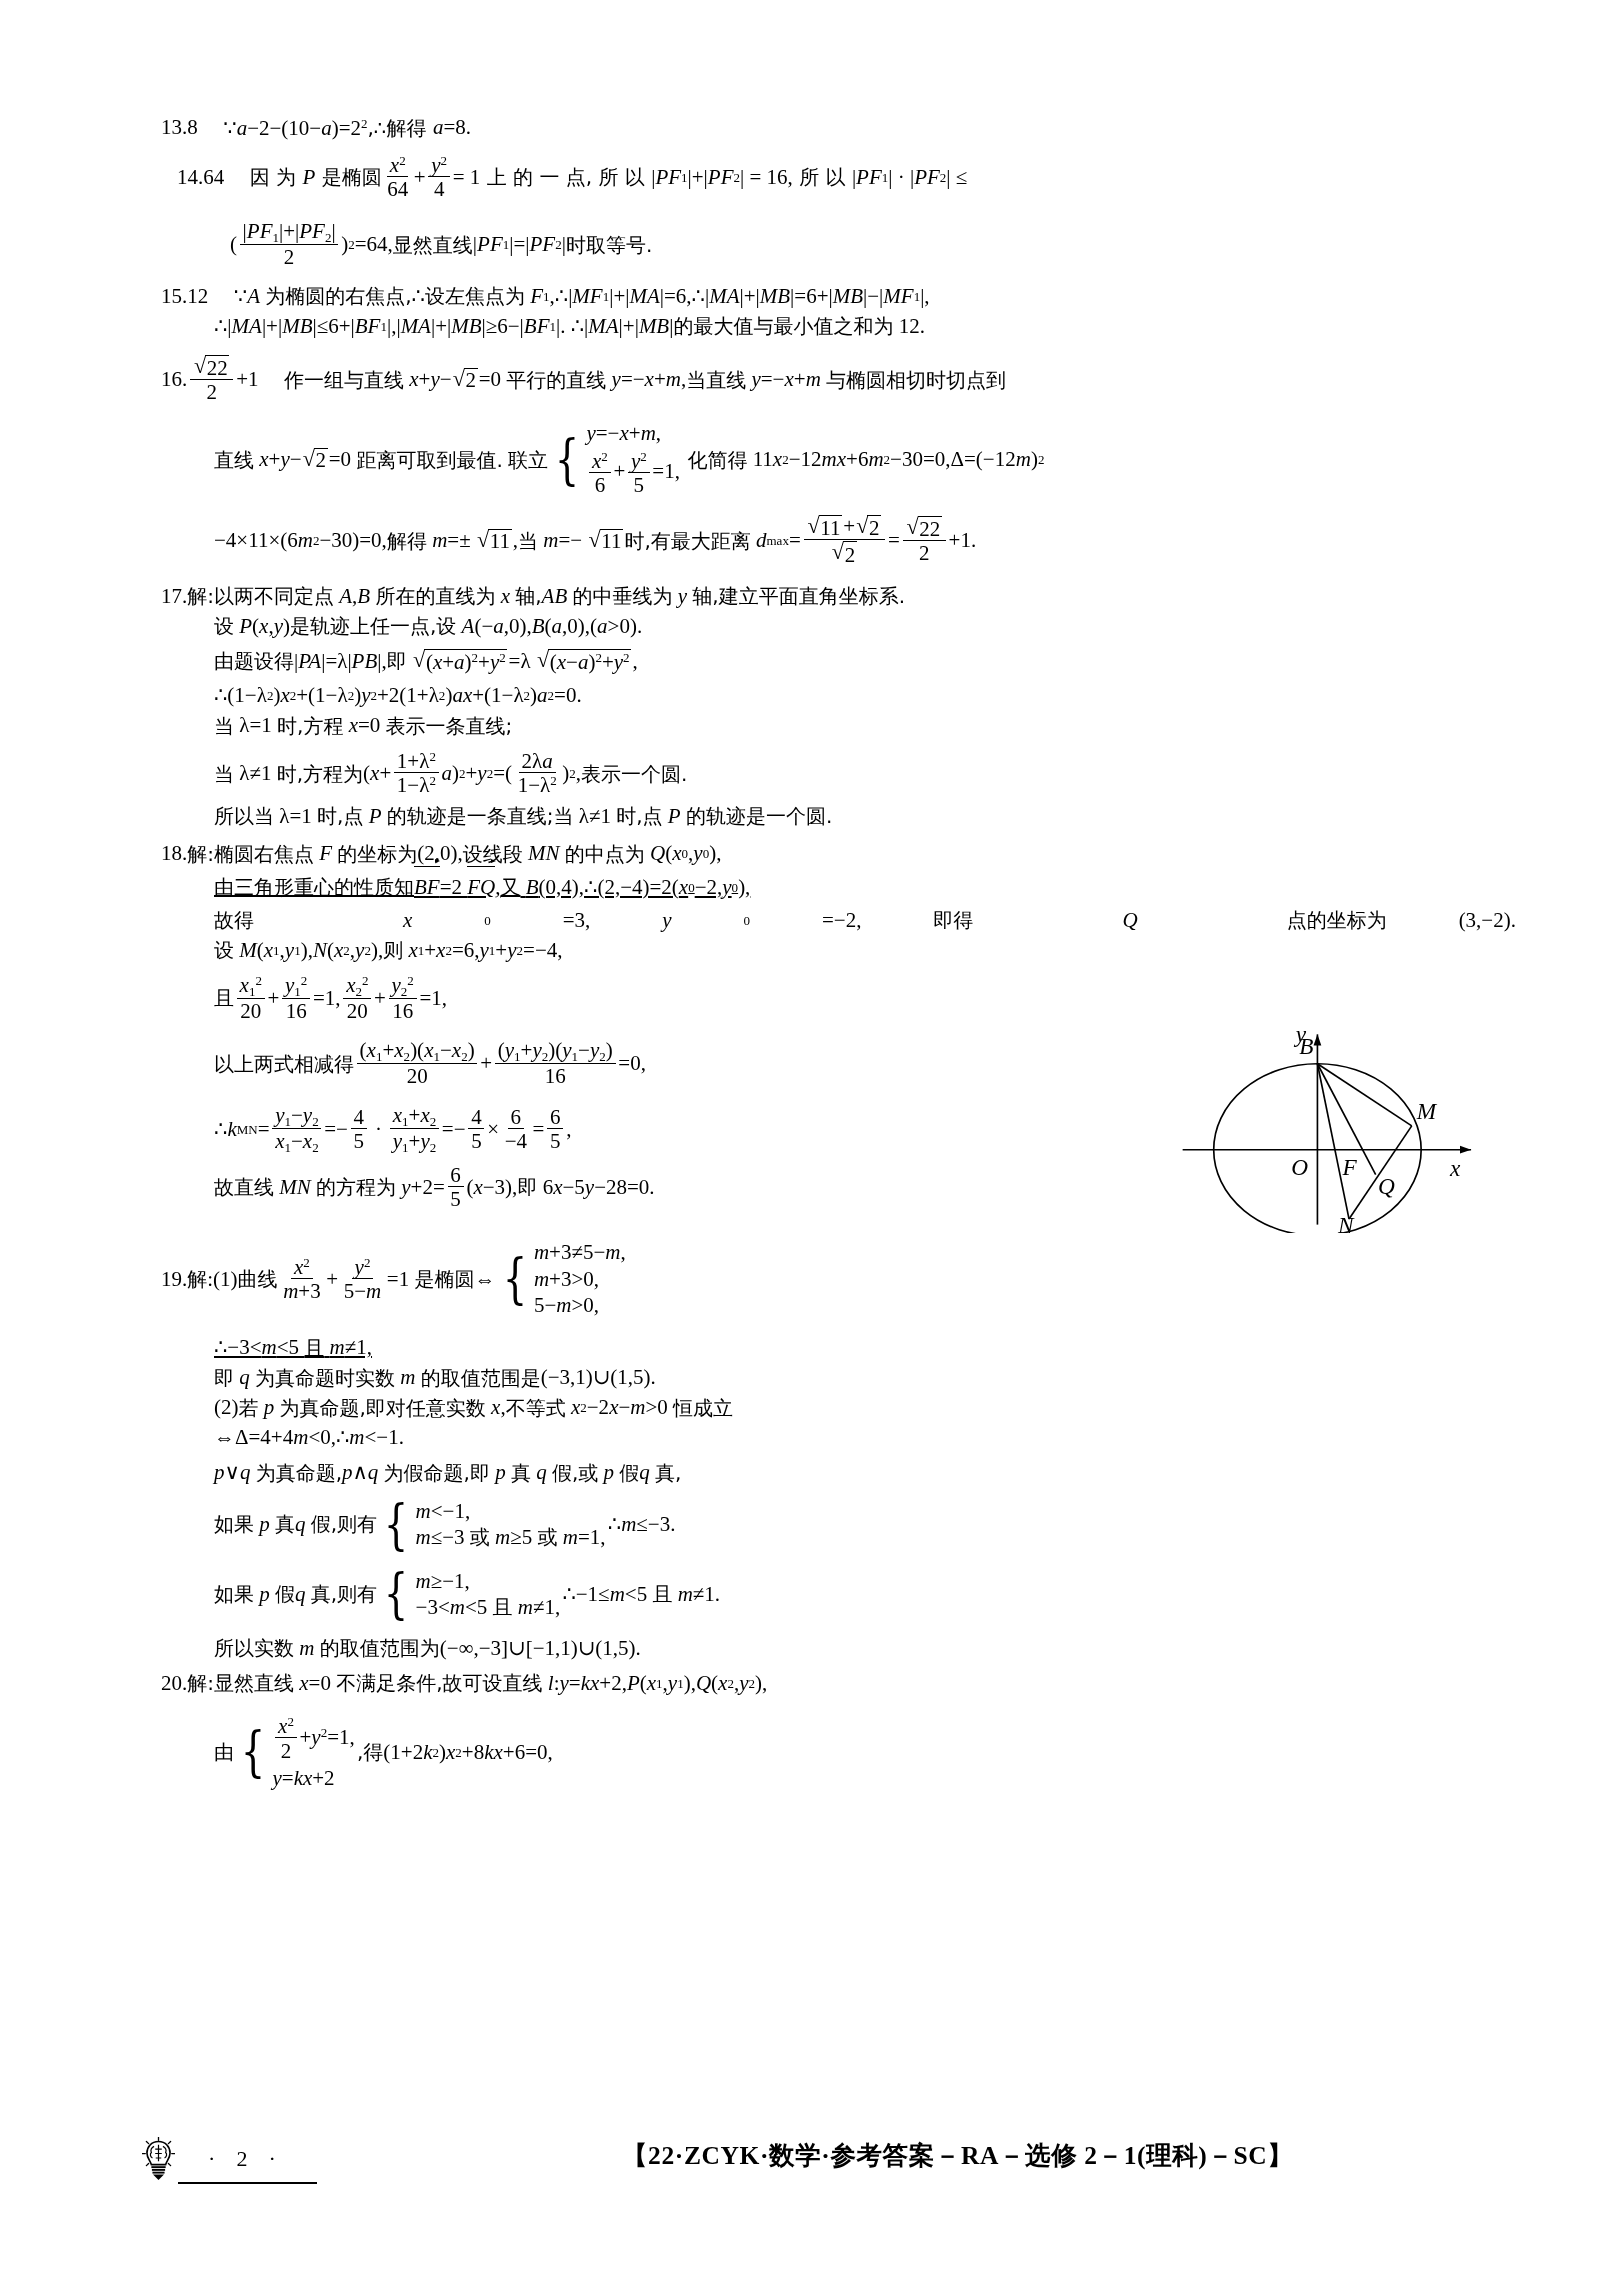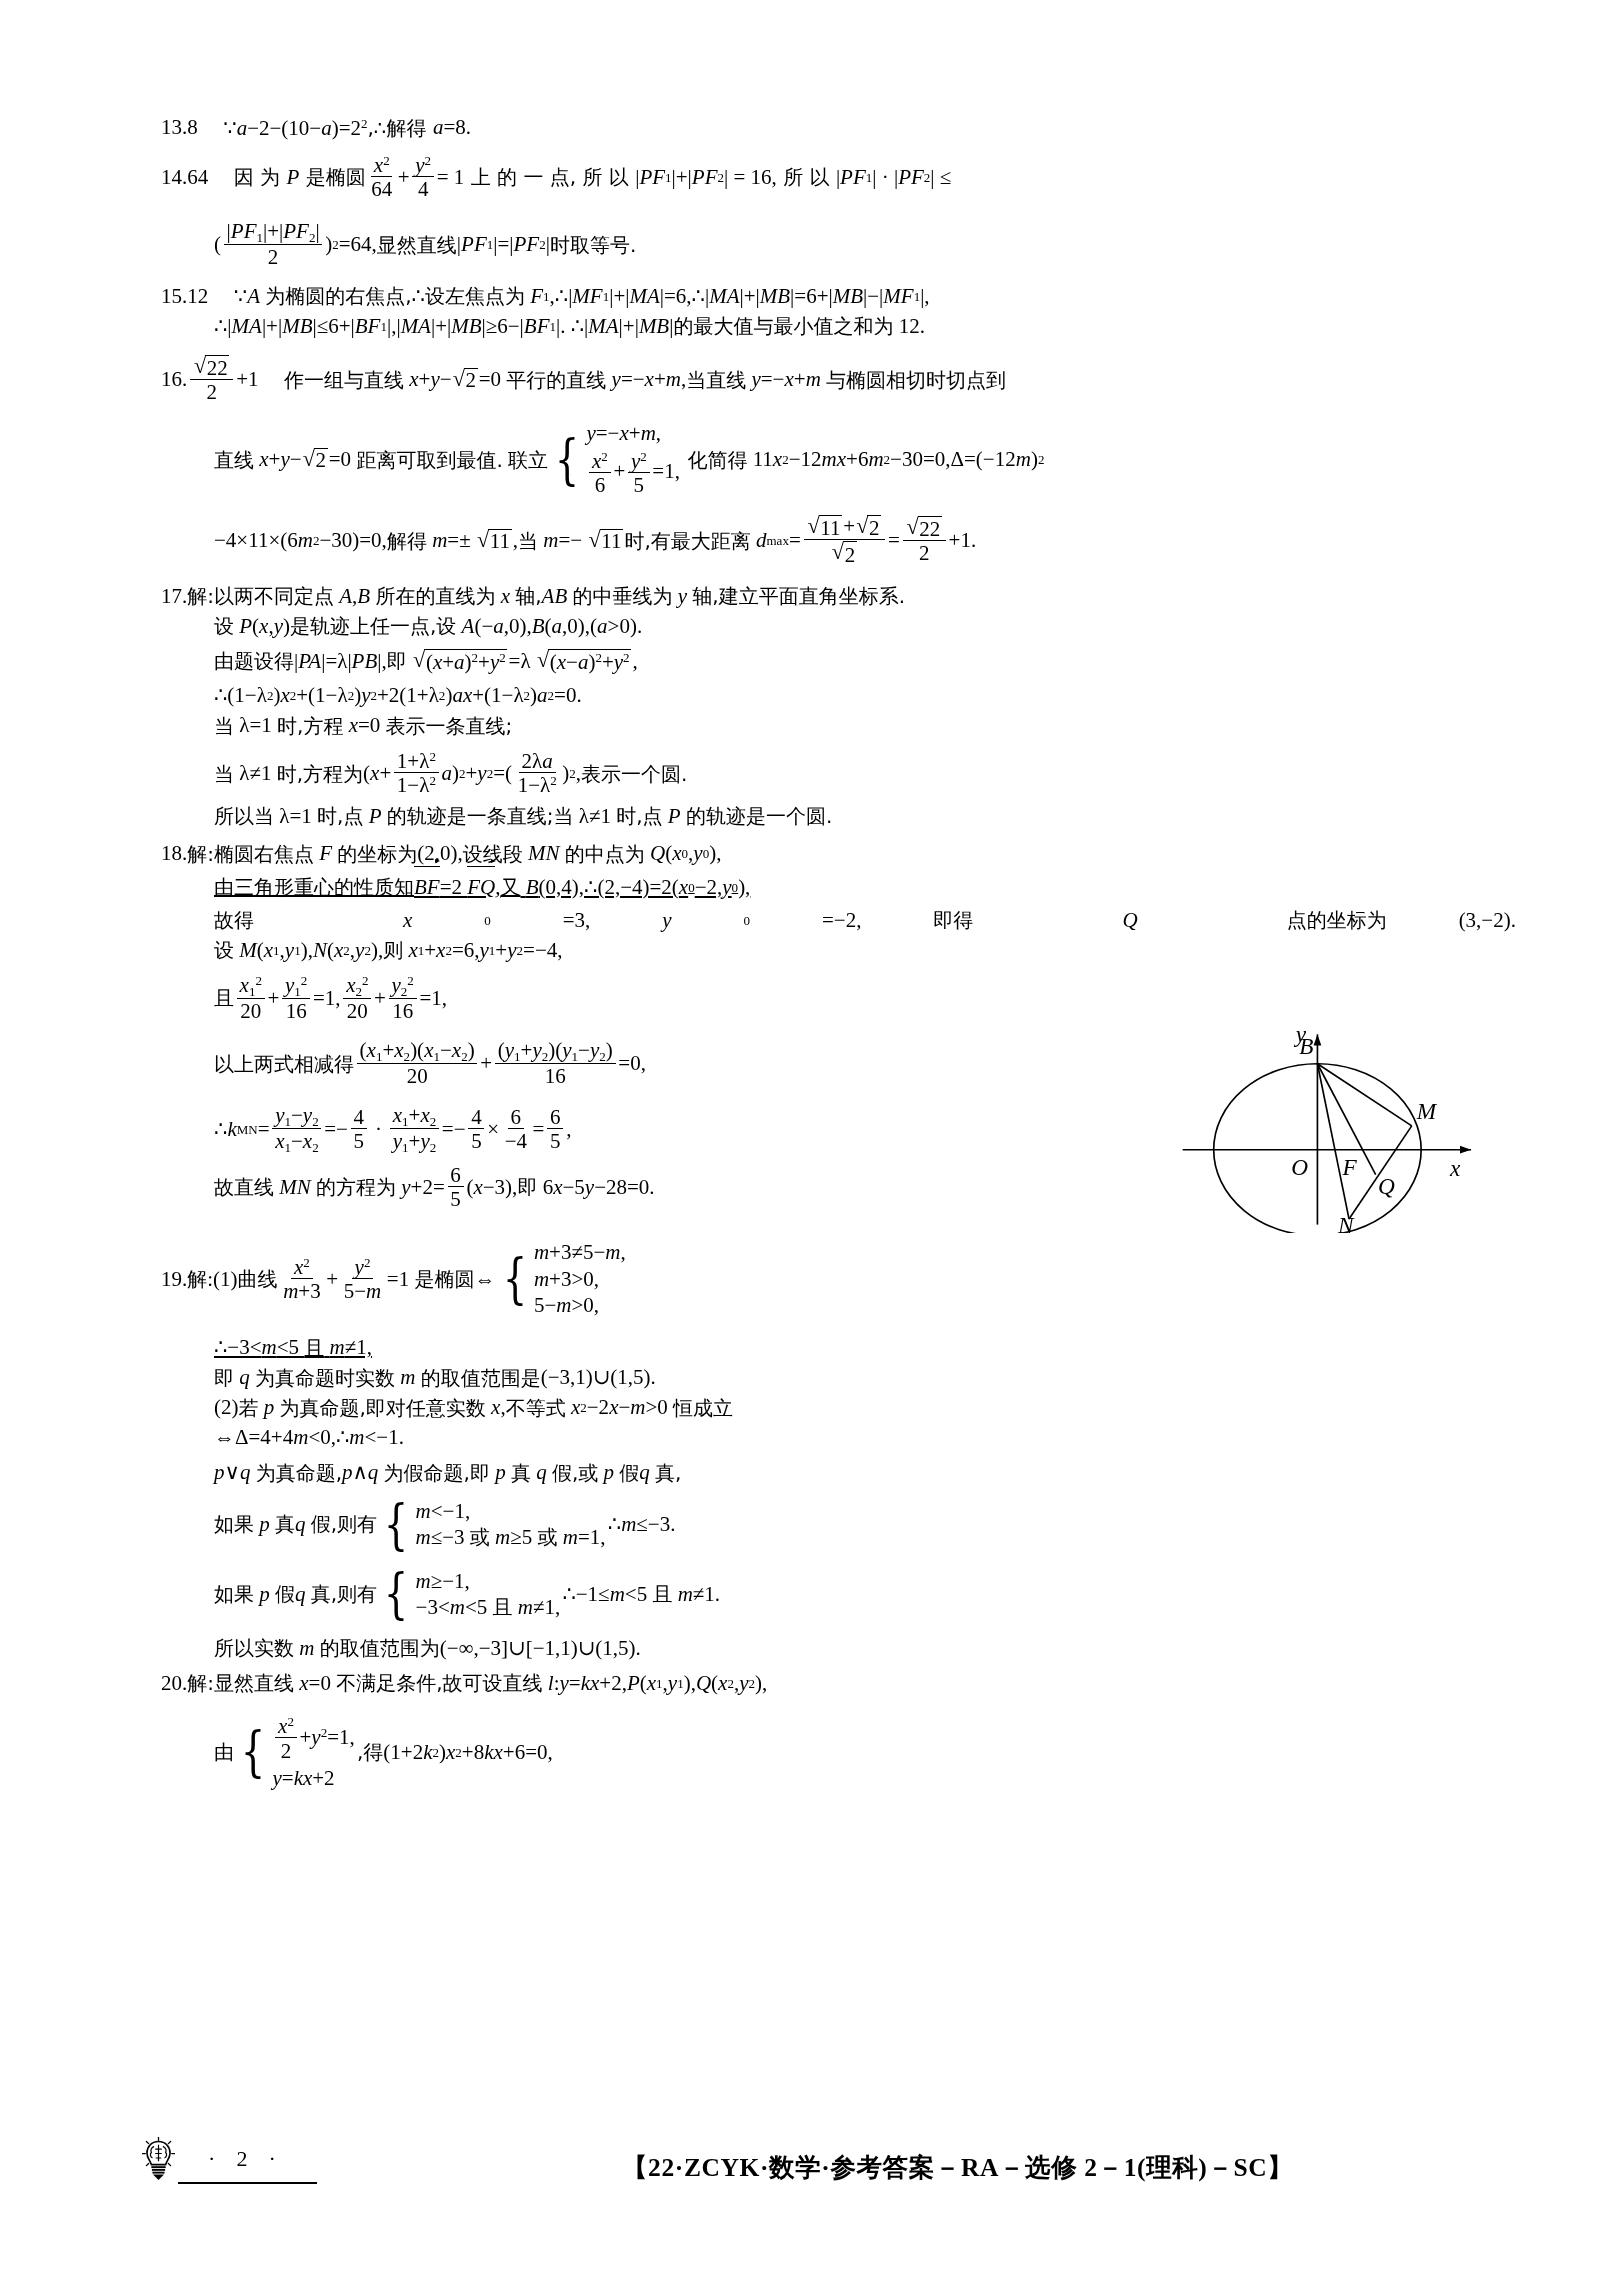--- a/index.html
+++ b/index.html
@@ -113,21 +113,21 @@
     letter-spacing:7.8px;
     font-family:"Liberation Serif",serif;
   }
   .footrule{
     position:absolute;
     left:178px; top:47px;
     width:139px; height:2.2px; background:#000;
   }
   .footer-right{
     position:absolute;
-    left:622px; top:15px;
+    left:622px; top:3px;
     font-size:25.5px;
     white-space:nowrap;
     font-weight:bold;
     letter-spacing:0.6px;
     text-align:center;
   }
   .footer-right .cnb{ font-family:"DejaVu Sans","Liberation Sans",sans-serif; font-weight:bold;}
 </style>
 </head>
 <body>
@@ -140,21 +140,21 @@
       <div class="ln">
         <span class="num">13.</span>
           <span class="num">8</span>
         <span class="sp-lg"></span>
         <span>∵<i class="v">a</i>−2−(10−<i class="v">a</i>)=2<sup class="rm">2</sup></span>
           <span class="cn">,∴解得&nbsp;</span>
           <span><i class="v">a</i>=8.</span>
       </div>
     </div>
 
-    <div class="prob" style="margin-top:15.5px;">
+    <div class="prob" style="margin-top:15.5px;margin-left:16px;">
       <div class="ln">
         <span class="num">14.</span><span class="num">64</span>
         <span class="sp-lg"></span>
         <span class="cn">因&nbsp;为&nbsp;</span><i class="v">P</i><span class="cn">&nbsp;是椭圆</span>
         <span class="frac">
             <span class="fnum"><i class="v">x</i><sup class="rm">2</sup></span>
             <span class="fden">64</span>
           </span>
         +
         <span class="frac">

